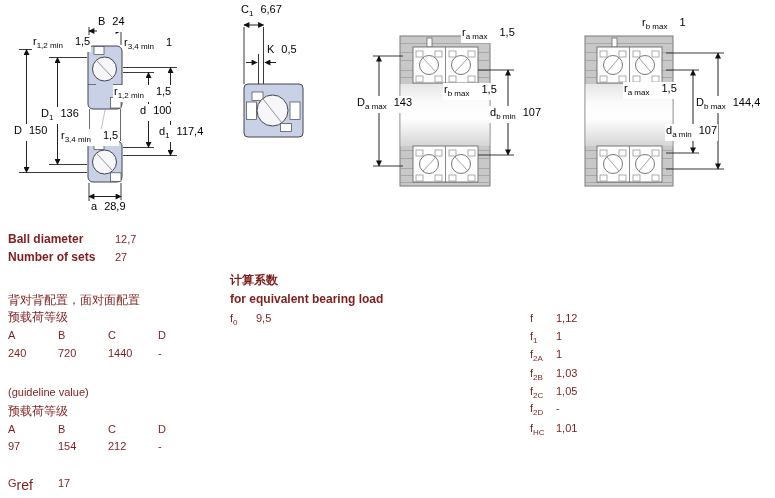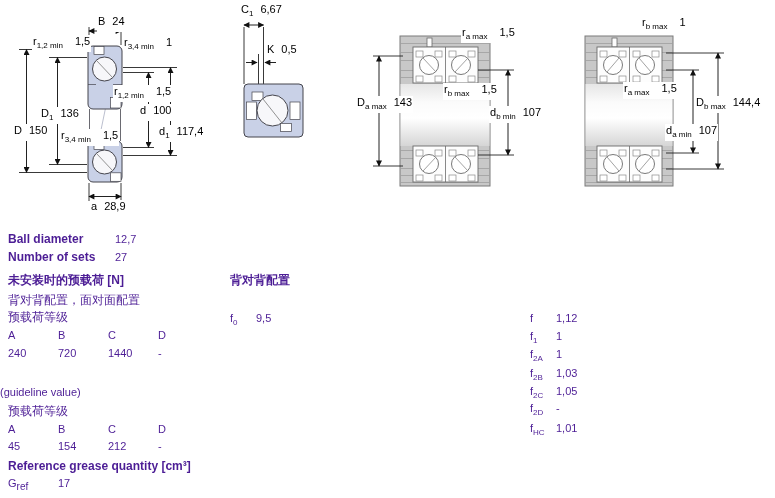--- a/index.html
+++ b/index.html
@@ -4,26 +4,26 @@
 <style>
   html,body{margin:0;padding:0;background:#fff;}
   .page{position:relative;width:775px;height:498px;background:#fff;overflow:hidden;
         font-family:"Liberation Sans", sans-serif;color:#111;}
   svg.draw{position:absolute;left:0;top:0;z-index:1;}
   .dim{position:absolute;z-index:2;font-size:11px;line-height:12px;white-space:nowrap;
        background:#fff;padding:0 1px;color:#000;}
   .dim sub{font-size:8px;}
   .dim .v{margin-left:7px;}
   .dim.wgap .v{margin-left:12px;}
-  .txt{position:absolute;z-index:2;font-size:11px;white-space:nowrap;color:#4c1d95;}
+  .txt{position:absolute;z-index:2;font-size:11px;white-space:nowrap;color:#7f1d1d;}
   .b{font-weight:700;font-size:12px;}
   .cn{font-size:12px;}
   .fsym{display:inline-block;min-width:26px;}
   .fsym sub{font-size:8px;}
-  sub.gs{font-size:10px;}
+  sub.gs{font-size:14px;}
 </style>
 </head>
 <body>
 
 <div class="page">
 
   <svg class="draw" width="775" height="225" viewBox="0 0 775 225">
     <defs>
       <marker id="ae" viewBox="0 0 10 10" refX="9" refY="5" markerWidth="8" markerHeight="6" orient="auto-start-reverse">
           <path d="M0 0 L10 5 L0 10 z" fill="#111"></path>
@@ -197,48 +197,47 @@
   <div class="dim wgap" style="left:641px;top:16px"><span>r</span><sub>b max</sub><span class="v">1</span></div>
   <div class="dim wgap" style="left:623px;top:82px"><span>r</span><sub>a max</sub><span class="v">1,5</span></div>
   <div class="dim" style="left:695px;top:96px"><span>D</span><sub>b max</sub><span class="v">144,4</span></div>
   <div class="dim" style="left:665px;top:124px"><span>d</span><sub>a min</sub><span class="v">107</span></div>
 
   <div class="txt b" style="left:8px;top:232px">Ball diameter</div>
   <div class="txt" style="left:115px;top:233px">12,7</div>
   <div class="txt b" style="left:8px;top:250px">Number of sets</div>
   <div class="txt" style="left:115px;top:251px">27</div>
 
-  <div class="txt b cn" style="left:8px;top:272px">未安装时的预载荷 [N]</div>
   <div class="txt cn" style="left:8px;top:292px">背对背配置，面对面配置</div>
   <div class="txt cn" style="left:8px;top:309px">预载荷等级</div>
   <div class="txt" style="left:8px;top:329px">A</div>
   <div class="txt" style="left:58px;top:329px">B</div>
   <div class="txt" style="left:108px;top:329px">C</div>
   <div class="txt" style="left:158px;top:329px">D</div>
   <div class="txt" style="left:8px;top:347px">240</div>
   <div class="txt" style="left:58px;top:347px">720</div>
   <div class="txt" style="left:108px;top:347px">1440</div>
   <div class="txt" style="left:158px;top:347px">-</div>
 
-  <div class="txt" style="left:0;top:386px">(guideline value)</div>
+  <div class="txt" style="left:8px;top:386px">(guideline value)</div>
   <div class="txt cn" style="left:8px;top:403px">预载荷等级</div>
   <div class="txt" style="left:8px;top:423px">A</div>
   <div class="txt" style="left:58px;top:423px">B</div>
   <div class="txt" style="left:108px;top:423px">C</div>
   <div class="txt" style="left:158px;top:423px">D</div>
-  <div class="txt" style="left:8px;top:440px">45</div>
+  <div class="txt" style="left:8px;top:440px">97</div>
   <div class="txt" style="left:58px;top:440px">154</div>
   <div class="txt" style="left:108px;top:440px">212</div>
   <div class="txt" style="left:158px;top:440px">-</div>
 
-  <div class="txt b" style="left:8px;top:459px">Reference grease quantity [cm³]</div>
   <div class="txt" style="left:8px;top:477px"><span>G</span><sub class="gs">ref</sub></div>
   <div class="txt" style="left:58px;top:477px">17</div>
 
-  <div class="txt b cn" style="left:230px;top:272px">背对背配置</div>
+  <div class="txt b cn" style="left:230px;top:272px">计算系数</div>
+  <div class="txt b" style="left:230px;top:292px">for equivalent bearing load</div>
   <div class="txt" style="left:230px;top:312px"><span class="fsym"><span>f</span><sub>0</sub></span><span>9,5</span></div>
 
   <div class="txt" style="left:530px;top:312px"><span class="fsym"><span>f</span><sub></sub></span><span>1,12</span></div>
   <div class="txt" style="left:530px;top:330px"><span class="fsym"><span>f</span><sub>1</sub></span><span>1</span></div>
   <div class="txt" style="left:530px;top:348px"><span class="fsym"><span>f</span><sub>2A</sub></span><span>1</span></div>
   <div class="txt" style="left:530px;top:367px"><span class="fsym"><span>f</span><sub>2B</sub></span><span>1,03</span></div>
   <div class="txt" style="left:530px;top:385px"><span class="fsym"><span>f</span><sub>2C</sub></span><span>1,05</span></div>
   <div class="txt" style="left:530px;top:402px"><span class="fsym"><span>f</span><sub>2D</sub></span><span>-</span></div>
   <div class="txt" style="left:530px;top:422px"><span class="fsym"><span>f</span><sub>HC</sub></span><span>1,01</span></div>
 

